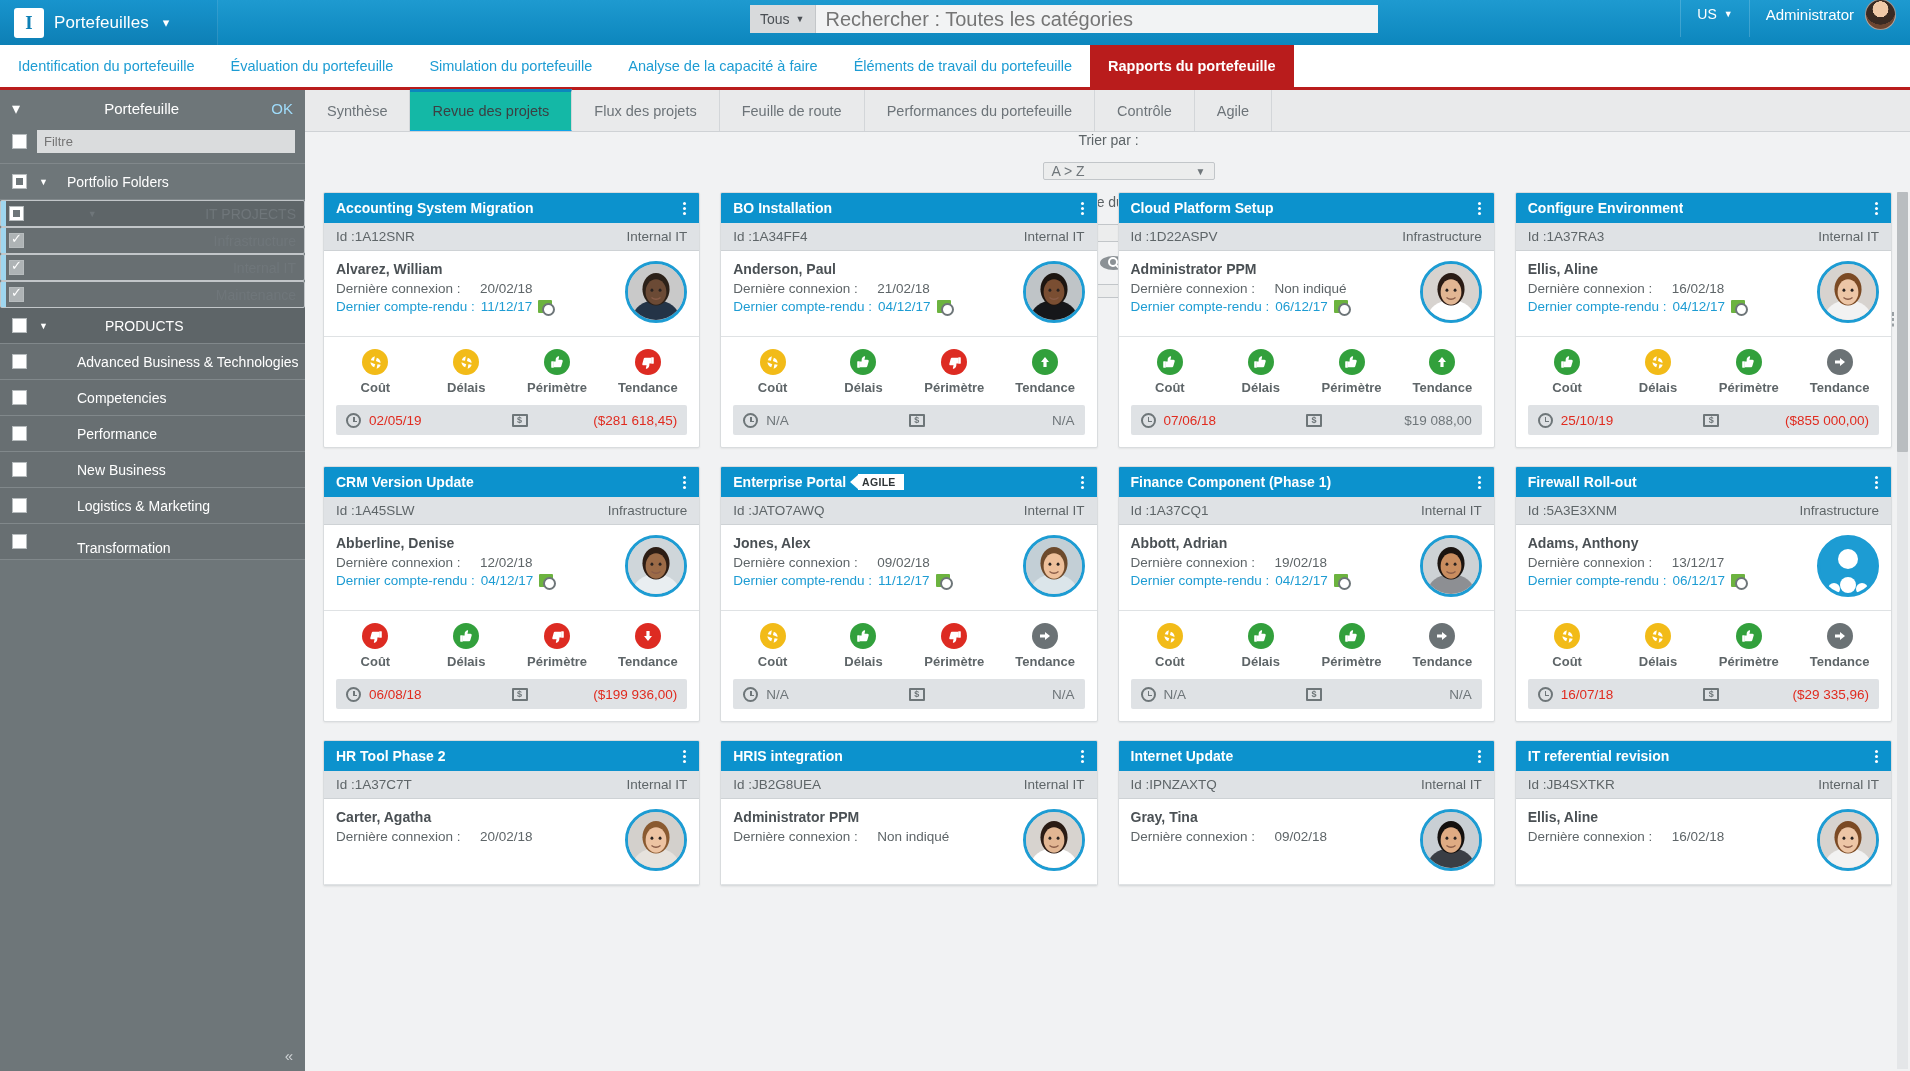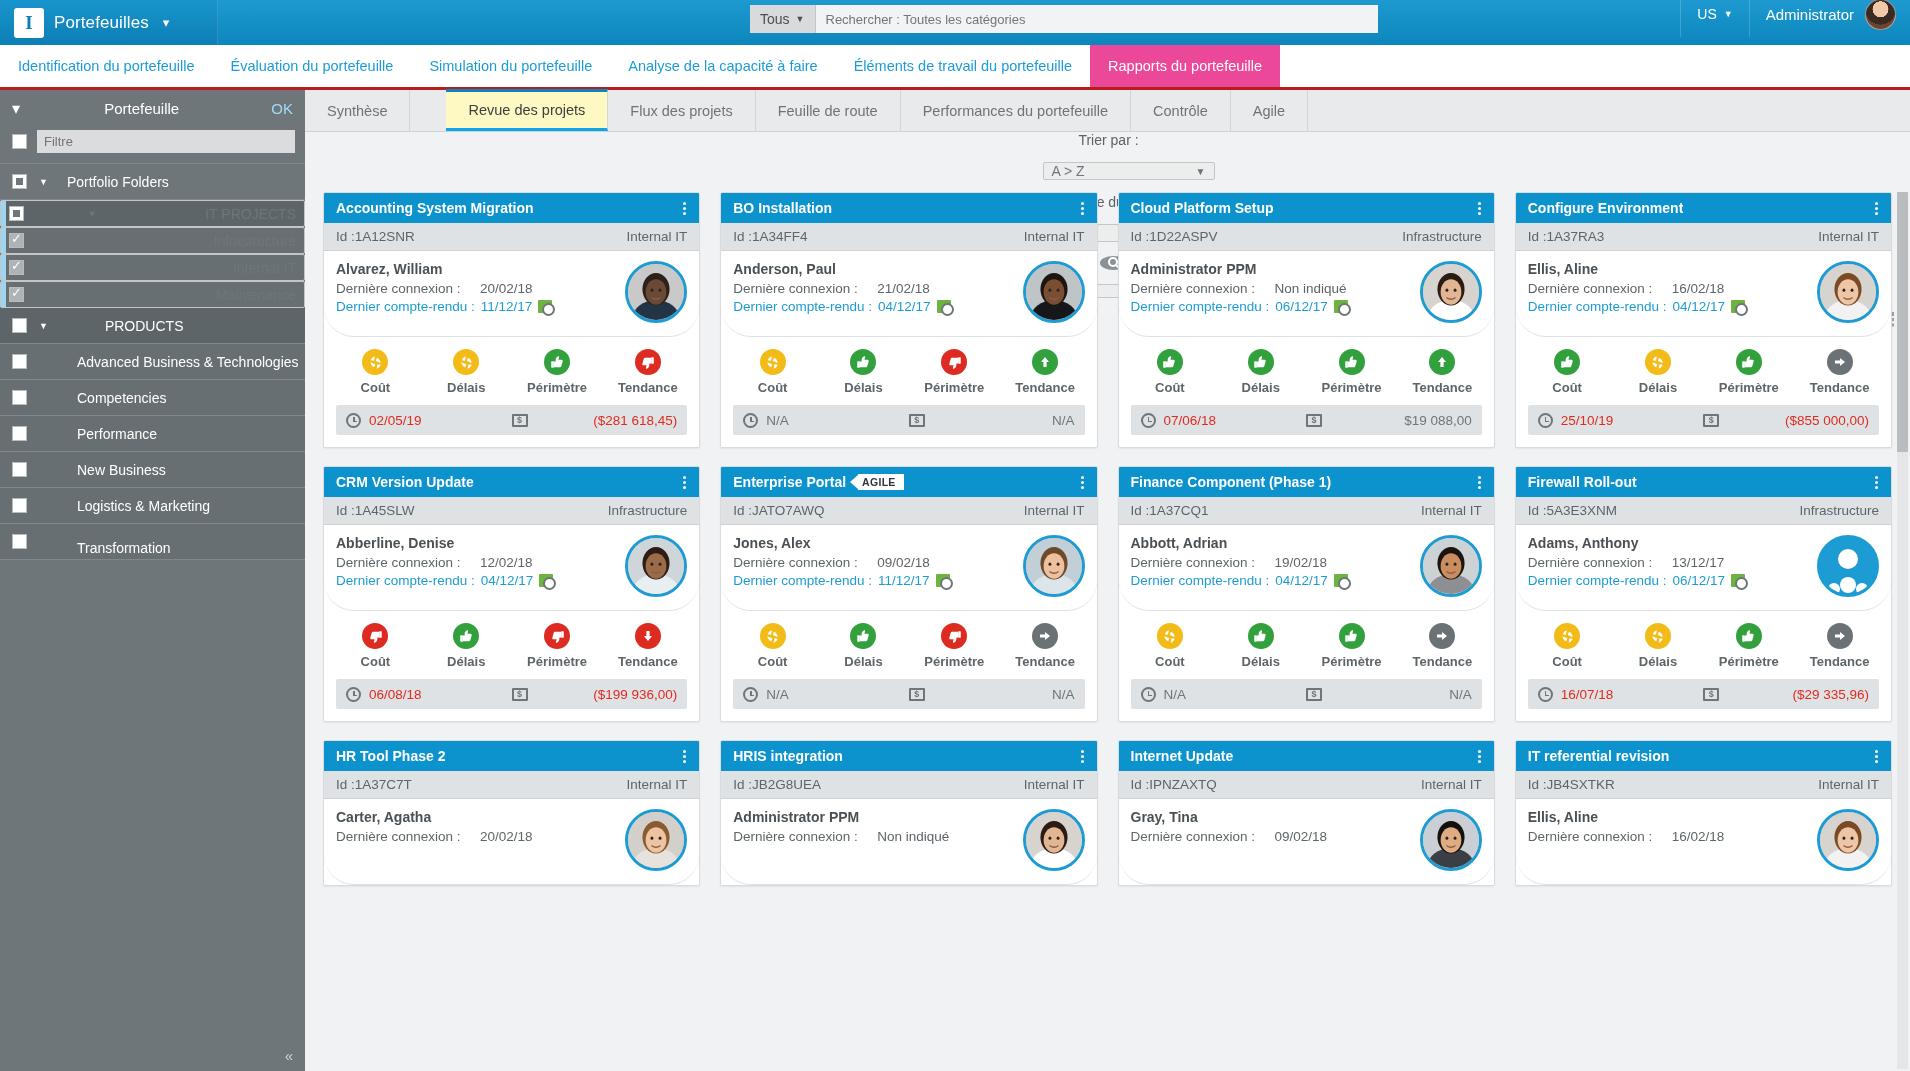--- a/index.html
+++ b/index.html
@@ -40,21 +40,21 @@
     display: flex; height: 28px; width: 628px;
   }
   .search-scope {
     background: #d8dadc; color: #4a4f54; font-size: 14px;
     display: flex; align-items: center; gap: 6px;
     padding: 0 10px; border-right: 1px solid #c3c6c9;
   }
   .search-scope .tri { font-size: 9px; }
   .search-input {
     flex: 1; background: #f2f3f4; border: none; outline: none;
-    font-size: 13px; color: #6f767c; padding: 0 10px;
+    font-size: 20px; color: #6f767c; padding: 0 10px;
     font-family: "Liberation Sans", sans-serif;
   }
   .topright {
     position: absolute; right: 0; top: 0; height: 28px;
     display: flex; align-items: center;
   }
   .locale {
     color: #fff; font-size: 14px; padding: 0 16px; height: 45px;
     display: flex; align-items: center; gap: 7px;
     border-left: 1px solid rgba(255,255,255,0.18);
@@ -75,21 +75,21 @@
   
   .mainnav {
     height: 45px; background: #ffffff; display: flex; align-items: stretch;
     border-bottom: 3px solid #b91c1c;
   }
   .mainnav .item {
     display: flex; align-items: center; padding: 0 18px;
     color: #1d9cd3; font-size: 14.5px; white-space: nowrap;
   }
   .mainnav .item.active {
-    background: #ec4899; color: #fff; font-weight: normal; justify-content: center;
+    background: #b91c1c; color: #fff; font-weight: bold; justify-content: center;
   }
 
   
   .body-row { display: flex; height: calc(1071px - 90px); }
 
   
   .sidebar {
     width: 305px; background: #6e7679; position: relative;
     display: flex; flex-direction: column; flex: 0 0 305px;
   }
@@ -161,25 +161,24 @@
   .subtabs {
     display: flex; background: #e9eaeb; height: 42px; align-items: stretch;
     border-bottom: 1px solid #cfd2d5;
   }
   .subtab {
     display: flex; align-items: center; padding: 0 22px;
     font-size: 14.5px; color: #6d7479;
     border-right: 1px solid #d3d6d9;
   }
   .subtab.active {
-    background: #fef9c3; color: #3b4043;
+    background: #14b8a6; color: #3b4043;
     border-top: 3px solid #0c86bd;
     margin-top: -1px;
-    border-bottom: 3px solid #0ea5e9;
-    margin-left: 36px;
+    border-bottom: 1px solid #0ea5e9;
   }
 
   .toolbar {
     height: 52px; background: #f1f2f3; display: flex; align-items: center;
     padding: 0 16px 0 18px; gap: 14px; flex-direction: column;
   }
   .tb-label { font-size: 14px; color: #5c6366; }
   .sel {
     height: 27px; background: #eceded; border: 1px solid #c2c6c9;
     border-radius: 2px; display: flex; align-items: center;
@@ -249,21 +248,20 @@
 
   .card-sub {
     background: #dfe2e5; height: 28px; display: flex; align-items: center;
     justify-content: space-between; padding: 0 12px;
     font-size: 13.5px; color: #5e6568;
     border-bottom: 1px solid #ced2d5;
   }
   .card-person {
     padding: 10px 12px 12px 12px; position: relative; min-height: 86px;
     border-bottom: 1px solid #dfe2e4;
-    border-radius: 30px;
   }
   .pname { font-size: 14px; color: #4a5054; font-weight: bold; margin-bottom: 4px; }
   .prow {
     display: flex; font-size: 13.5px; color: #5e6568;
     margin-bottom: 3px; align-items: center; gap: 6px;
   }
   .prow .k { min-width: 138px; }
   .prow.link .k { color: #1d9cd3; }
   .prow.link .v { color: #1d9cd3; }
   .doc-ico {

